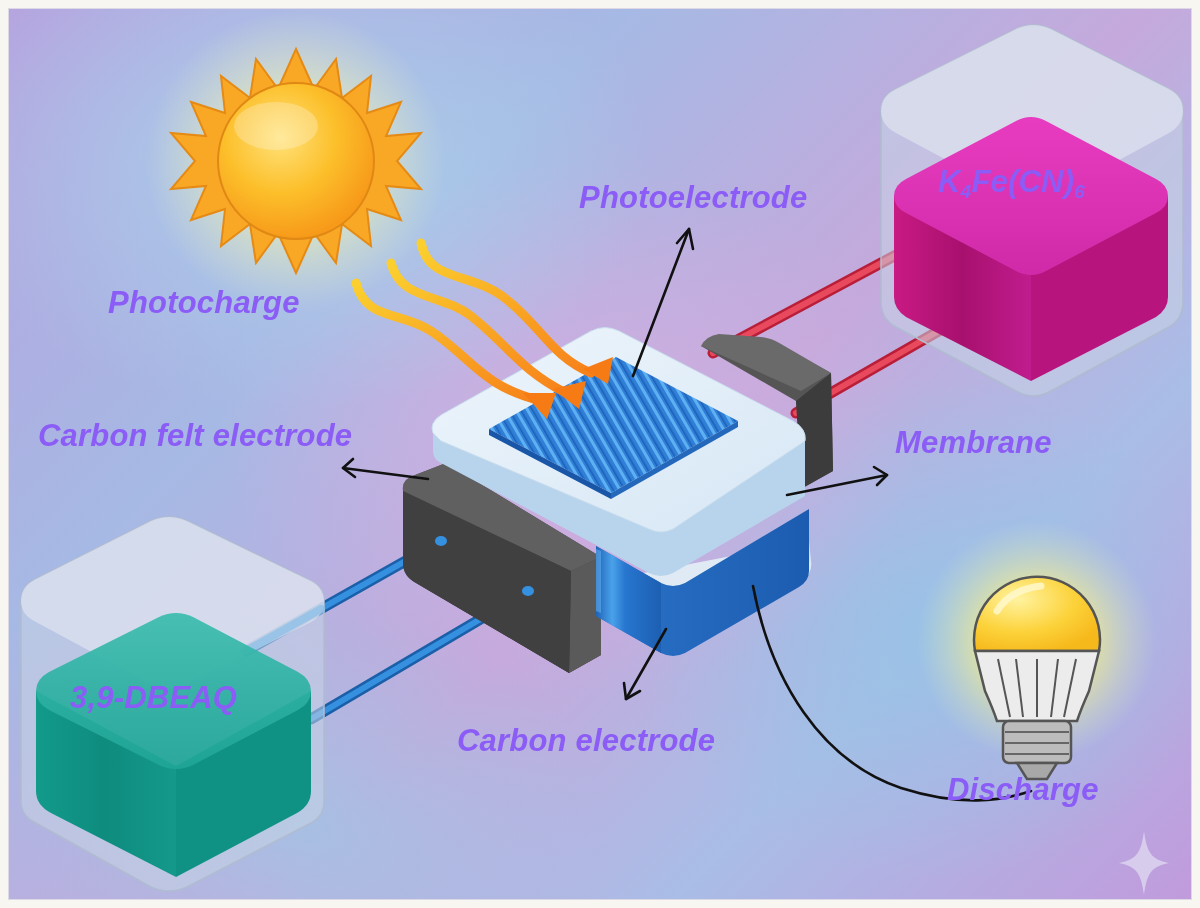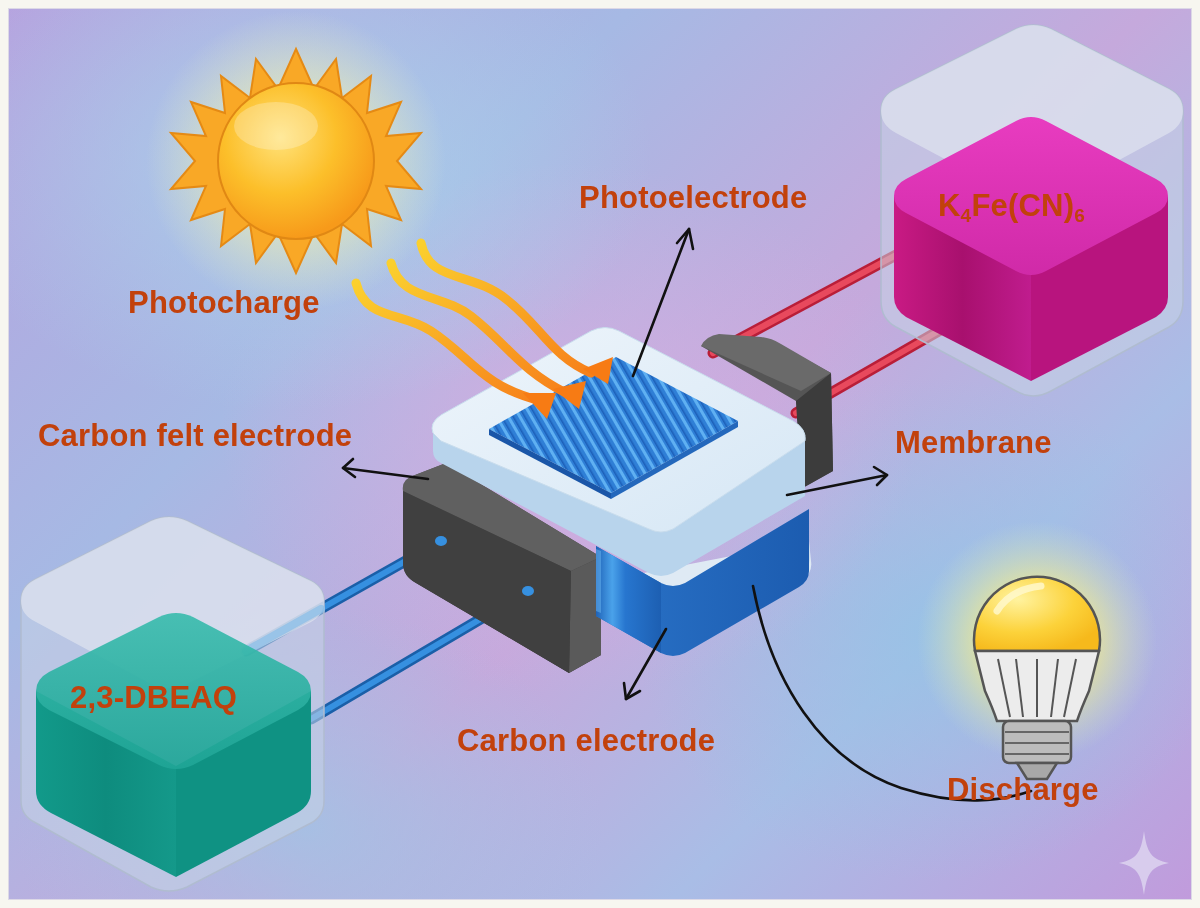--- a/index.html
+++ b/index.html
@@ -13,22 +13,22 @@
       radial-gradient(ellipse 520px 360px at 280px 150px, rgba(170,210,235,0.85), rgba(170,210,235,0) 70%),
       radial-gradient(ellipse 500px 380px at 560px 420px, rgba(215,175,225,0.75), rgba(215,175,225,0) 70%),
       radial-gradient(ellipse 420px 360px at 920px 620px, rgba(150,195,230,0.8), rgba(150,195,230,0) 70%),
       radial-gradient(ellipse 420px 320px at 300px 820px, rgba(155,200,230,0.7), rgba(155,200,230,0) 70%),
       linear-gradient(135deg, #b6a3df 0%, #a6b9e4 30%, #c5a9dc 55%, #a9bde6 75%, #c19bdc 100%);
     border:1px solid #dcd8e6;
     box-sizing:border-box;
   }
   svg#art { position:absolute; left:0; top:0; }
   .lbl {
-    position:absolute; font-weight:bold; color:#c2410c; white-space:nowrap;
-    font-size:31px; letter-spacing:0.2px;
+    position:absolute; font-weight:bold; color:#8b5cf6; white-space:nowrap;
+    font-size:31px; letter-spacing:0.2px;font-style:italic;
   }
   .lbl sub { font-size:19px; vertical-align:-6px; }
 </style>
 </head>
 <body>
 
 <div id="canvas">
 <svg id="art" width="1184" height="892" viewBox="8 8 1184 892">
   <defs>
     <radialGradient id="sunGlow" cx="50%" cy="50%" r="50%">
@@ -231,20 +231,20 @@
       <line x1="1004" y1="742" x2="1068" y2="742"></line>
       <line x1="1004" y1="753" x2="1068" y2="753"></line>
     </g>
     <path d="M1016,762 L1056,762 L1046,778 L1026,778 Z" fill="#a8a8a8" stroke="#555" stroke-width="2.5"></path>
   </g>
 
   <path d="M1143,830 C1146,852 1150,858 1168,862 C1150,866 1146,872 1143,894 C1140,872 1136,866 1118,862 C1136,858 1140,852 1143,830 Z" fill="#ddd4f0" opacity="0.85"></path>
 </svg>
 </div>
 
-<div class="lbl" style="left:128px;top:285px;">Photocharge</div>
+<div class="lbl" style="left:108px;top:285px;">Photocharge</div>
 <div class="lbl" style="left:579px;top:180px;">Photoelectrode</div>
 <div class="lbl" style="left:38px;top:418px;">Carbon felt electrode</div>
 <div class="lbl" style="left:895px;top:425px;">Membrane</div>
 <div class="lbl" style="left:457px;top:723px;">Carbon electrode</div>
 <div class="lbl" style="left:947px;top:772px;">Discharge</div>
-<div class="lbl" style="left:70px;top:680px;">2,3-DBEAQ</div>
-<div class="lbl" style="left:938px;top:188px;"><span>K</span><sub>4</sub><span>Fe(CN)</span><sub>6</sub></div>
+<div class="lbl" style="left:70px;top:680px;">3,9-DBEAQ</div>
+<div class="lbl" style="left:938px;top:164px;"><span>K</span><sub>4</sub><span>Fe(CN)</span><sub>6</sub></div>
 
 </body></html>

